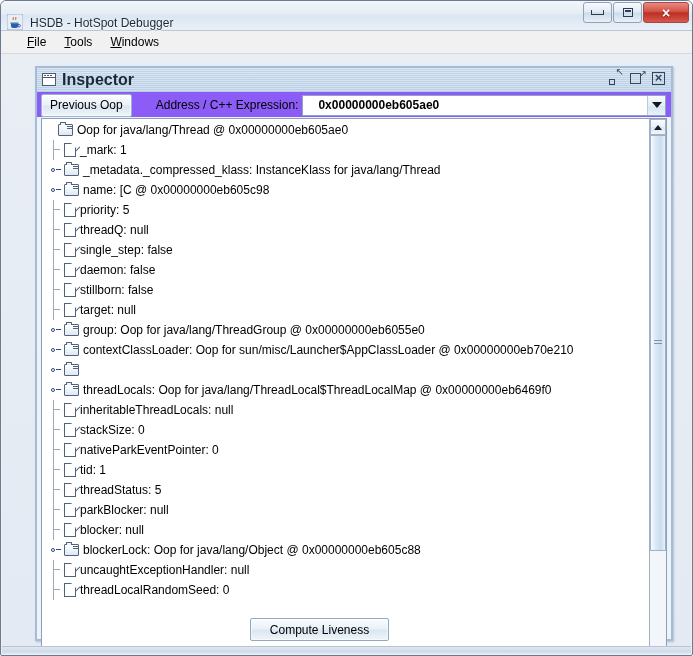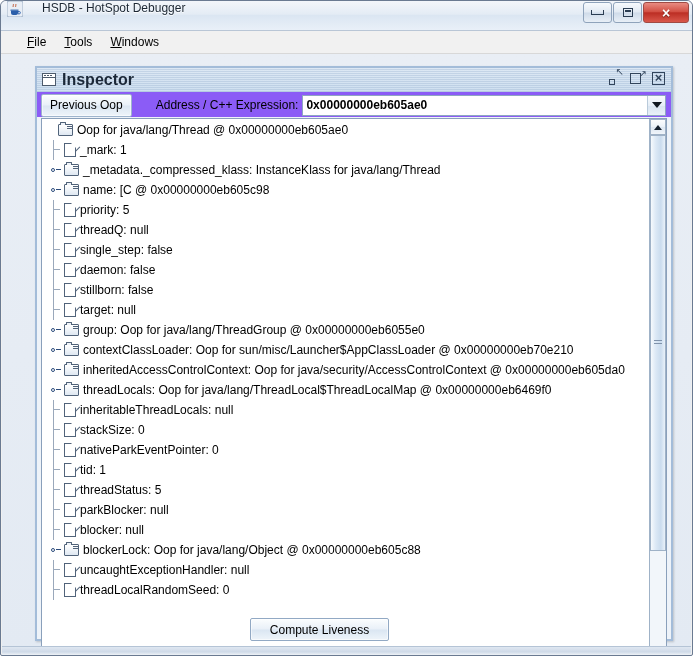--- a/index.html
+++ b/index.html
@@ -24,22 +24,21 @@
 
   
   #titlebar {
     position: relative;
     height: 29px;
     background: linear-gradient(to bottom,
         #f3f6fa 0%, #e4ecf5 45%, #dbe6f2 50%, #e9f0f8 100%);
     border-bottom: 1px solid #b9c6d6;
     border-radius: 5px 5px 0 0;
     display: flex;
-    align-items: flex-start;
-    gap: 12px;
+    align-items: flex-end;
   }
   #titlebar .tb-icon {
     margin-left: 6px;
     width: 16px; height: 16px;
     flex: 0 0 auto;
     position: relative;
   }
   #titlebar .tb-title {
     margin-left: 7px;
     font-size: 12px;
@@ -225,21 +224,21 @@
     box-sizing: border-box;
   }
   #addr-input {
     flex: 1 1 auto;
     border: none;
     outline: none;
     font-family: "Liberation Sans", sans-serif;
     font-size: 12px;
     font-weight: bold;
     color: #000;
-    padding: 0 3px;
+    padding: 0 15px;
     background: #ffffff;
   }
   #addr-arrow {
     width: 17px;
     flex: 0 0 auto;
     background: linear-gradient(to bottom, #f8fbfd 0%, #e6eef7 50%, #d8e4f1 51%, #eaf1f8 100%);
     border-left: 1px solid #b9cada;
     display: flex; align-items: center; justify-content: center;
     cursor: default;
   }
@@ -573,21 +572,20 @@
             <div class="node">
               <span class="indent"></span>
               <span class="handle expandable"></span>
               <span class="ic ic-folder"></span>
               <span class="lbl">contextClassLoader: Oop for sun/misc/Launcher$AppClassLoader @ 0x00000000eb70e210</span>
             </div>
             <div class="node">
               <span class="indent"></span>
               <span class="handle expandable"></span>
               <span class="ic ic-folder"></span>
-              <span class="lbl">inheritedAccessControlContext: Oop for java/security/AccessControlContext @ 0x00000000eb605da0</span>
             </div>
             <div class="node">
               <span class="indent"></span>
               <span class="handle expandable"></span>
               <span class="ic ic-folder"></span>
               <span class="lbl">threadLocals: Oop for java/lang/ThreadLocal$ThreadLocalMap @ 0x00000000eb6469f0</span>
             </div>
             <div class="node">
               <span class="indent"></span>
               <span class="handle leafline"></span>

